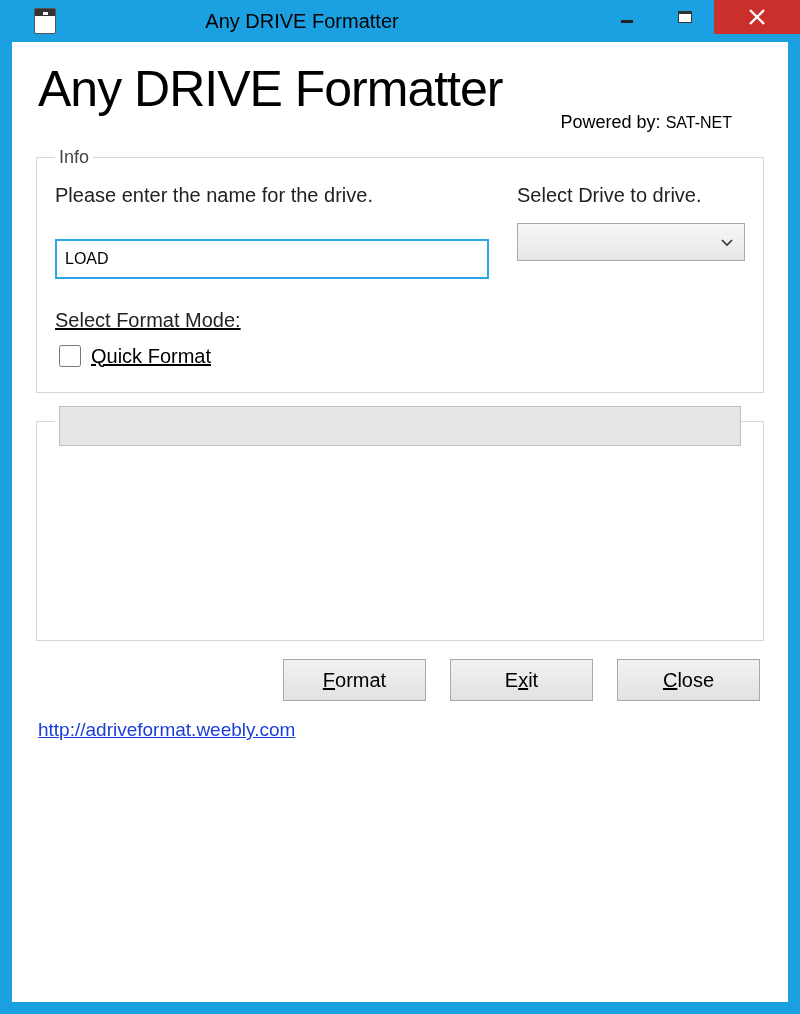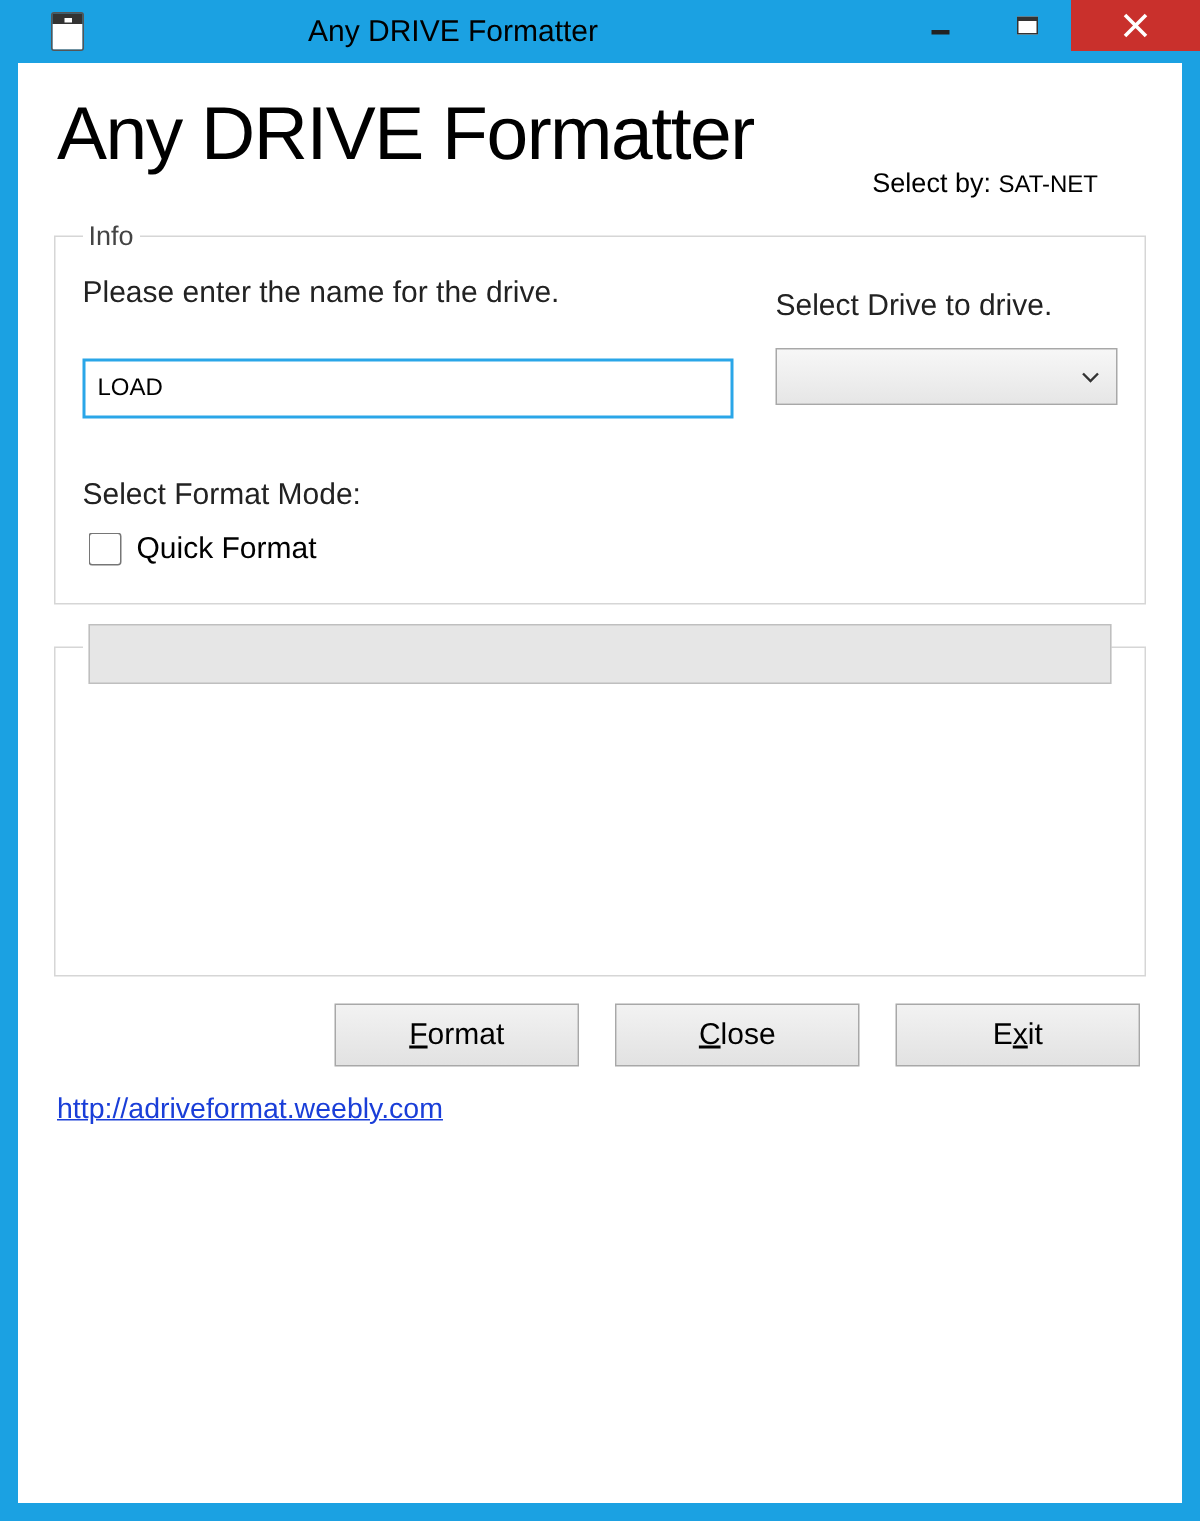--- a/index.html
+++ b/index.html
@@ -108,21 +108,21 @@
   }
   legend {
     font-size: 18px;
     color: #444;
     padding: 0 4px;
     margin-top: 36px;
   }
   .info-row {
     display: flex;
     gap: 28px;
-    align-items: center;
+    align-items: flex-start;
   }
   .info-left { flex: 1; }
   .info-right { width: 228px; }
   .lbl {
     font-size: 20px;
     color: #222;
     margin-bottom: 6px;
     line-height: 1.35;
   }
   .drive-name {
@@ -152,21 +152,21 @@
     cursor: default;
   }
   .drive-select-wrap .chev {
     position: absolute;
     right: 12px; top: 50%;
     transform: translateY(-50%);
     pointer-events: none;
     font-size: 14px;
     color: #333;
   }
-  .mode-block { margin-top: 38px; }
+  .mode-block { margin-top: 28px; text-decoration: underline; }
   .quick-row {
     display: flex;
     align-items: center;
     margin-top: 8px;
     font-size: 20px;
   }
   .chk {
     width: 22px; height: 22px;
     margin-right: 10px;
     accent-color: #555;
@@ -182,21 +182,21 @@
     border: 1px solid #bfbfbf;
     background: #e6e6e6;
   }
   .button-row {
     display: flex;
     justify-content: flex-end;
     gap: 24px;
     margin: 10px 8px 0 0;
   }
   .btn {
-    width: 163px;
+    width: 143px;
     height: 42px;
     background: linear-gradient(#f2f2f2,#e2e2e2);
     border: 1px solid #a8a8a8;
     font-size: 20px;
     font-family: inherit;
     cursor: default;
     display: flex;
     align-items: center;
     justify-content: center;
   }
@@ -254,21 +254,21 @@
             <path d="M3 3 L17 17 M17 3 L3 17" stroke="#fff" stroke-width="2.4"></path>
           </svg>
       </div>
     </div>
   </div>
 
   <div class="client-area">
 
     <div class="app-title">Any DRIVE Formatter</div>
     <div class="powered">
-      <span>Select by:</span>
+      <span>Powered by:</span>
       <span class="brand">SAT-NET</span>
     </div>
 
     <fieldset>
       <legend>Info</legend>
       <div class="info-row">
         <div class="info-left">
           <div class="lbl">Please enter the name for the drive.</div>
           <input class="drive-name" type="text" value="LOAD" style="">
         </div>
@@ -299,24 +299,24 @@
     <fieldset class="formating-set">
       <legend>Formating</legend>
       <div class="progress"></div>
     </fieldset>
 
     <div class="button-row">
       <button class="btn">
           <span><span class="ul">F</span><span>ormat</span></span>
         </button>
       <button class="btn">
-          <span><span class="ul">C</span><span>lose</span></span>
+          <span>E<span class="ul">x</span><span>it</span></span>
         </button>
       <button class="btn">
-          <span>E<span class="ul">x</span><span>it</span></span>
+          <span><span class="ul">C</span><span>lose</span></span>
         </button>
     </div>
 
     <a class="link" href="#">http://adriveformat.weebly.com</a>
 
   </div>
 
   <div class="watermark">
     <div class="globe"></div>
     <span>LO4D.com</span>

